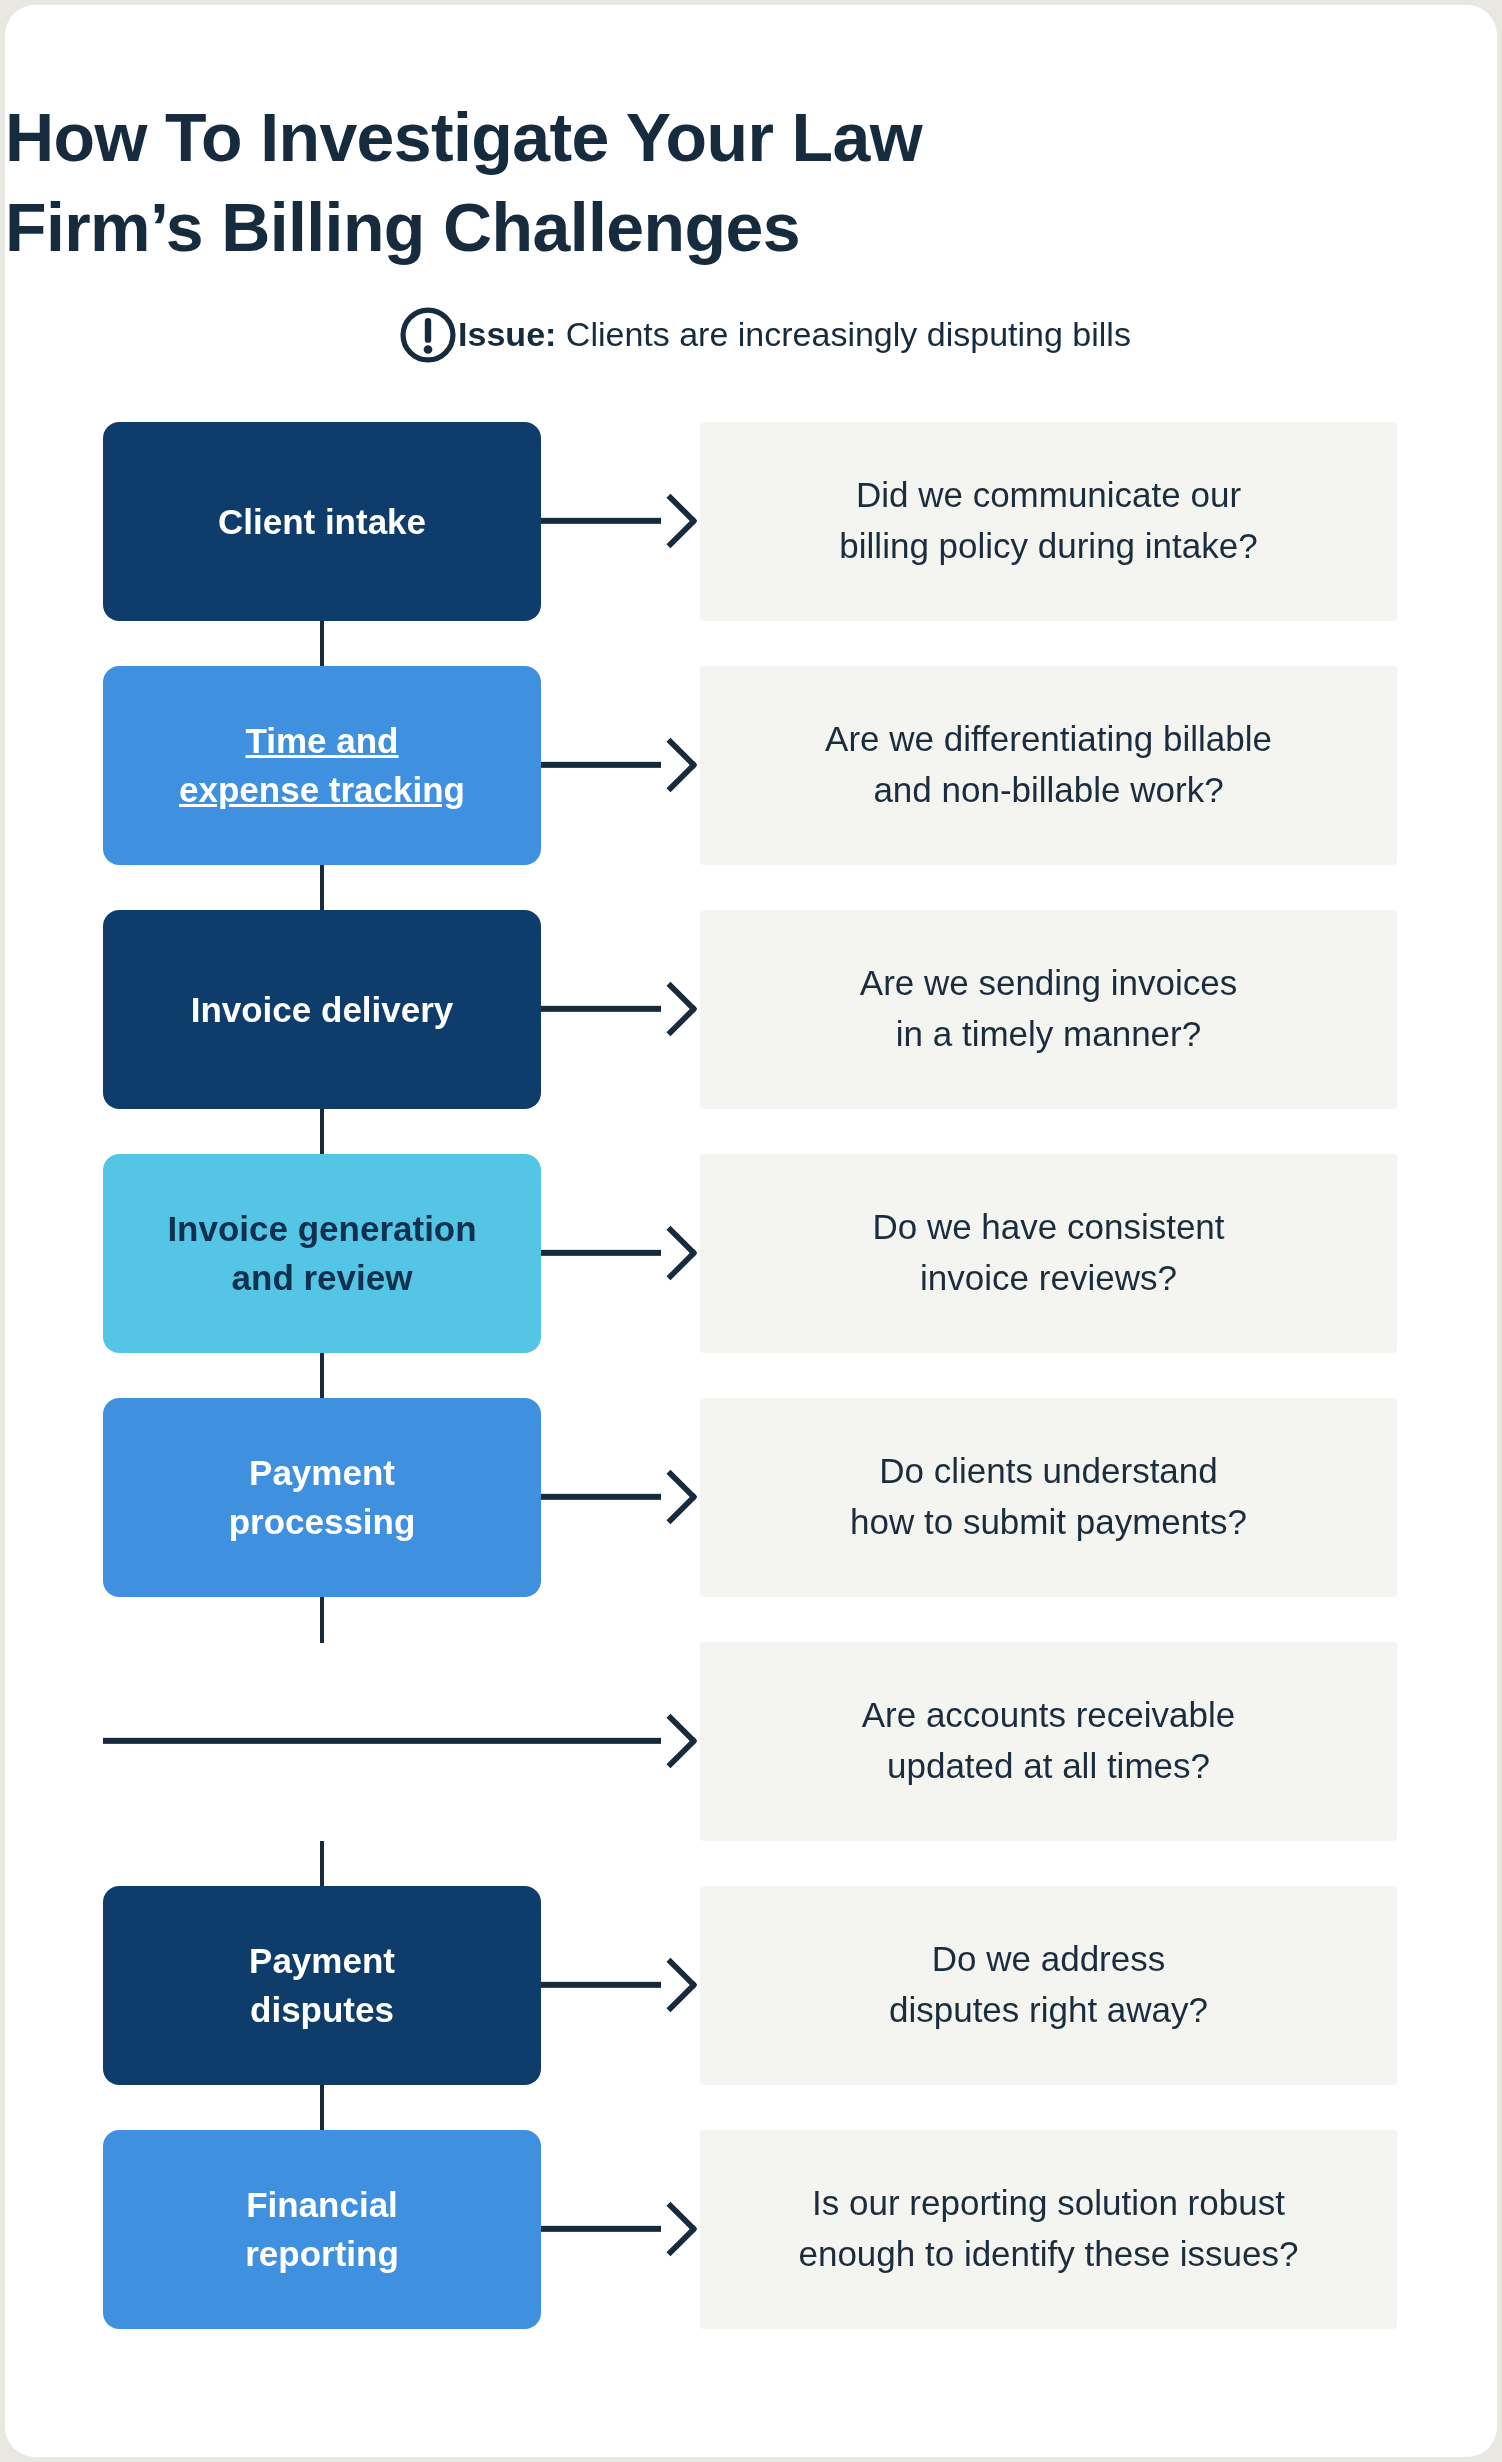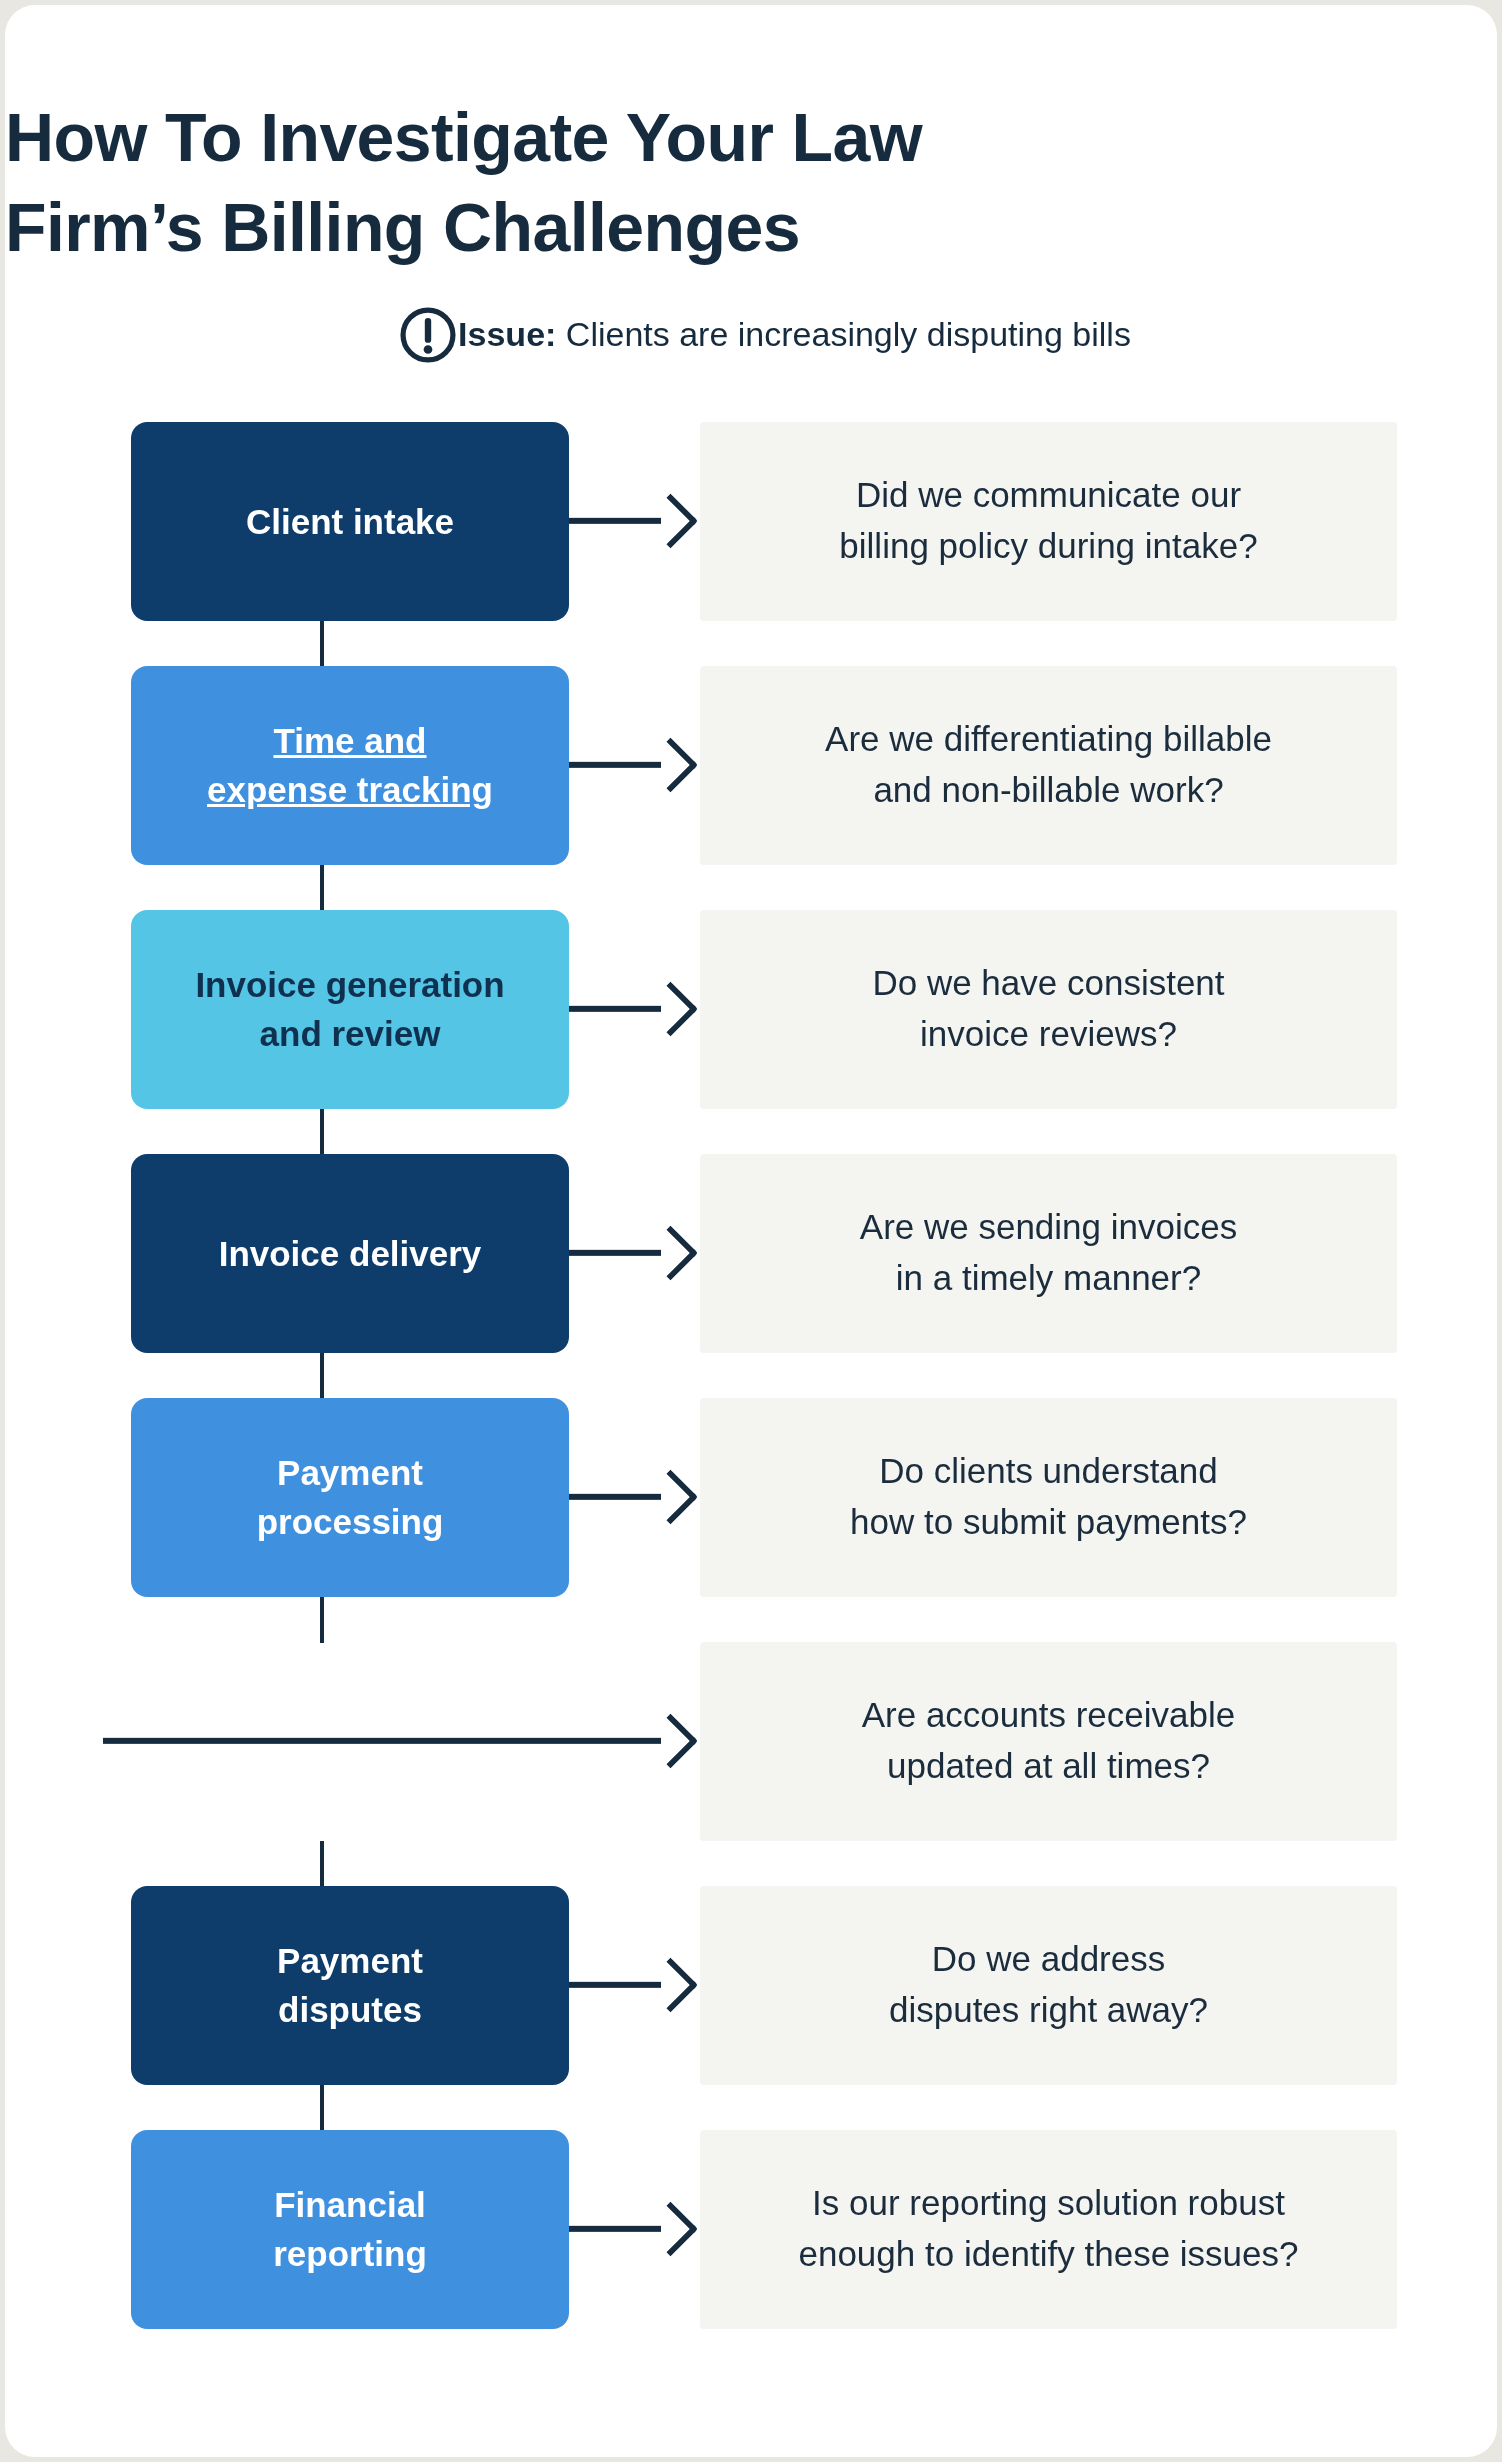--- a/index.html
+++ b/index.html
@@ -54,21 +54,20 @@
     border-radius:16.3px;
     display:flex;
     align-items:center;
     justify-content:center;
     text-align:center;
     font-size:35px;
     font-weight:bold;
     line-height:1.4;
     white-space:pre-line;
     flex:none;
-    margin-left:28px;
   }
   .arrow{
     flex:1;
     position:relative;
   }
   .arrow .shaft{
     position:absolute;
     left:0;top:50%;
     transform:translateY(-50%);
     height:6.3px;
@@ -143,43 +142,43 @@
       <div class="arrow">
           <div class="shaft"></div>
           <div class="head"></div>
         </div>
       <div class="qbox"><span>Are we differentiating billable
 and non-billable work?</span></div>
       <div class="connector"></div>
     </div>
 
     <div class="row">
+      <div class="box" style="background: rgb(14, 60, 107); color: rgb(255, 255, 255);"><span>Invoice delivery</span></div>
+      <div class="arrow">
+          <div class="shaft"></div>
+          <div class="head"></div>
+        </div>
+      <div class="qbox"><span>Are we sending invoices
+in a timely manner?</span></div>
+      <div class="connector"></div>
+    </div>
+
+    <div class="row">
       <div class="box" style="background: rgb(85, 197, 229); color: rgb(16, 48, 79);"><span>Invoice generation
 and review</span></div>
       <div class="arrow">
           <div class="shaft"></div>
           <div class="head"></div>
         </div>
       <div class="qbox"><span>Do we have consistent
 invoice reviews?</span></div>
       <div class="connector"></div>
     </div>
 
     <div class="row">
-      <div class="box" style="background: rgb(14, 60, 107); color: rgb(255, 255, 255);"><span>Invoice delivery</span></div>
-      <div class="arrow">
-          <div class="shaft"></div>
-          <div class="head"></div>
-        </div>
-      <div class="qbox"><span>Are we sending invoices
-in a timely manner?</span></div>
-      <div class="connector"></div>
-    </div>
-
-    <div class="row">
       <div class="box" style="background: rgb(64, 144, 224); color: rgb(255, 255, 255);"><span>Payment
 processing</span></div>
       <div class="arrow">
           <div class="shaft"></div>
           <div class="head"></div>
         </div>
       <div class="qbox"><span>Do clients understand
 how to submit payments?</span></div>
       <div class="connector"></div>
     </div>

